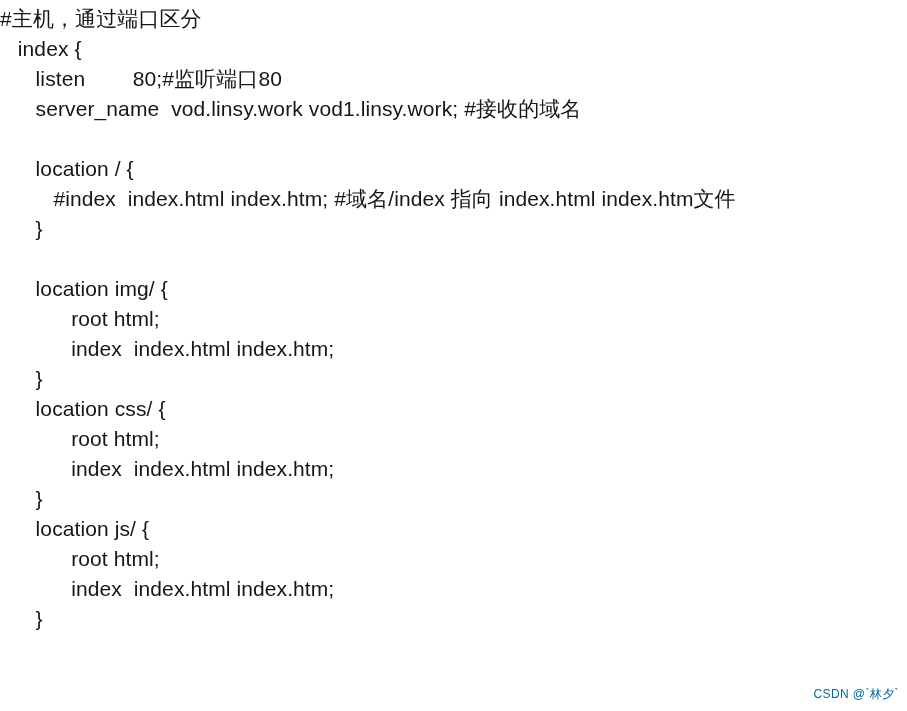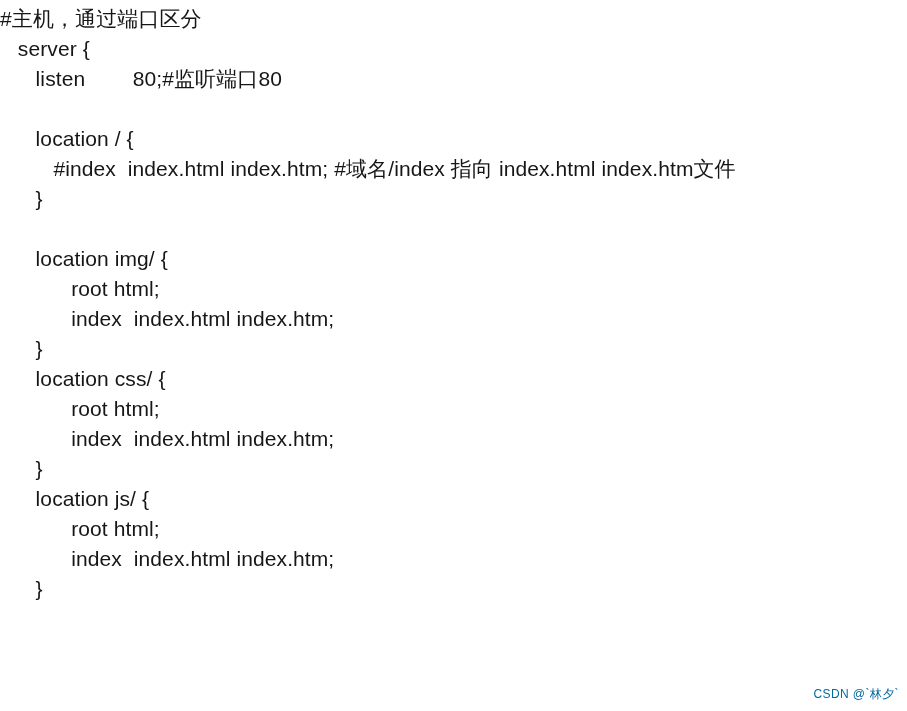--- a/index.html
+++ b/index.html
@@ -52,22 +52,23 @@
     white-space: pre;
     font-family: "Liberation Sans", "DejaVu Sans", sans-serif;
   }
 </style>
 </head>
 <body>
 
 <div id="code-block">
 
   <div class="code-line first">#主机，通过端口区分</div>
-  <div class="code-line">   server {</div>
+  <div class="code-line">   index {</div>
   <div class="code-line">      listen        80;#监听端口80</div>
+  <div class="code-line">      server_name  vod.linsy.work vod1.linsy.work; #接收的域名</div>
   <div class="code-line blank"></div>
   <div class="code-line">      location / {</div>
   <div class="code-line">         #index  index.html index.htm; #域名/index 指向 index.html index.htm文件</div>
   <div class="code-line">      }</div>
   <div class="code-line blank"></div>
   <div class="code-line">      location img/ {</div>
   <div class="code-line">            root html;</div>
   <div class="code-line">            index  index.html index.htm;</div>
   <div class="code-line">      }</div>
   <div class="code-line">      location css/ {</div>

